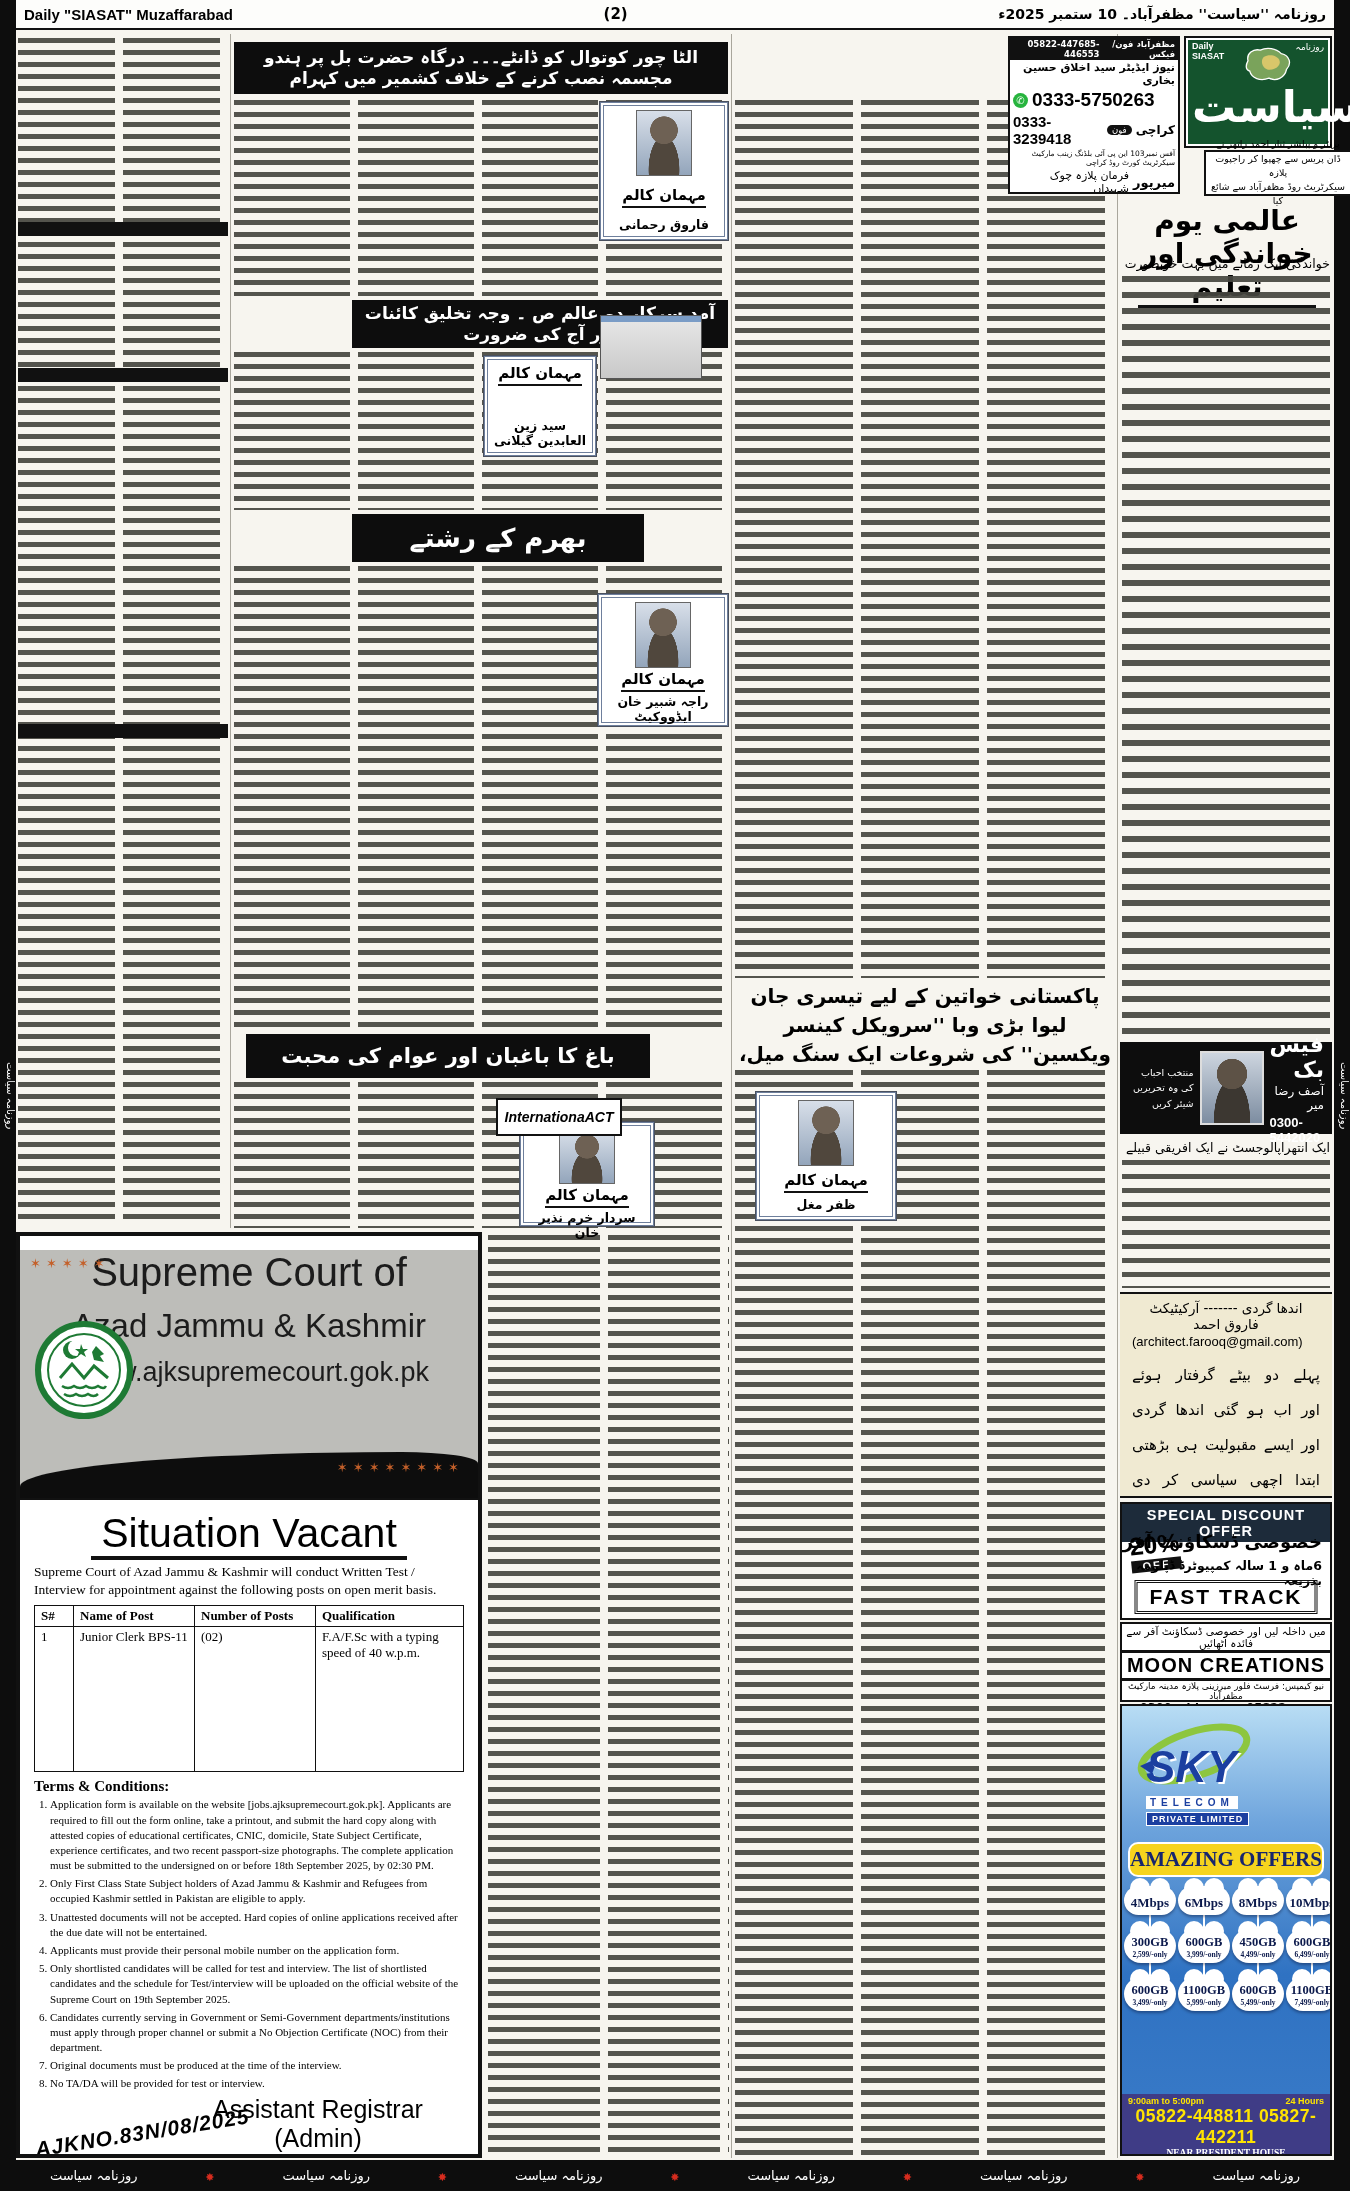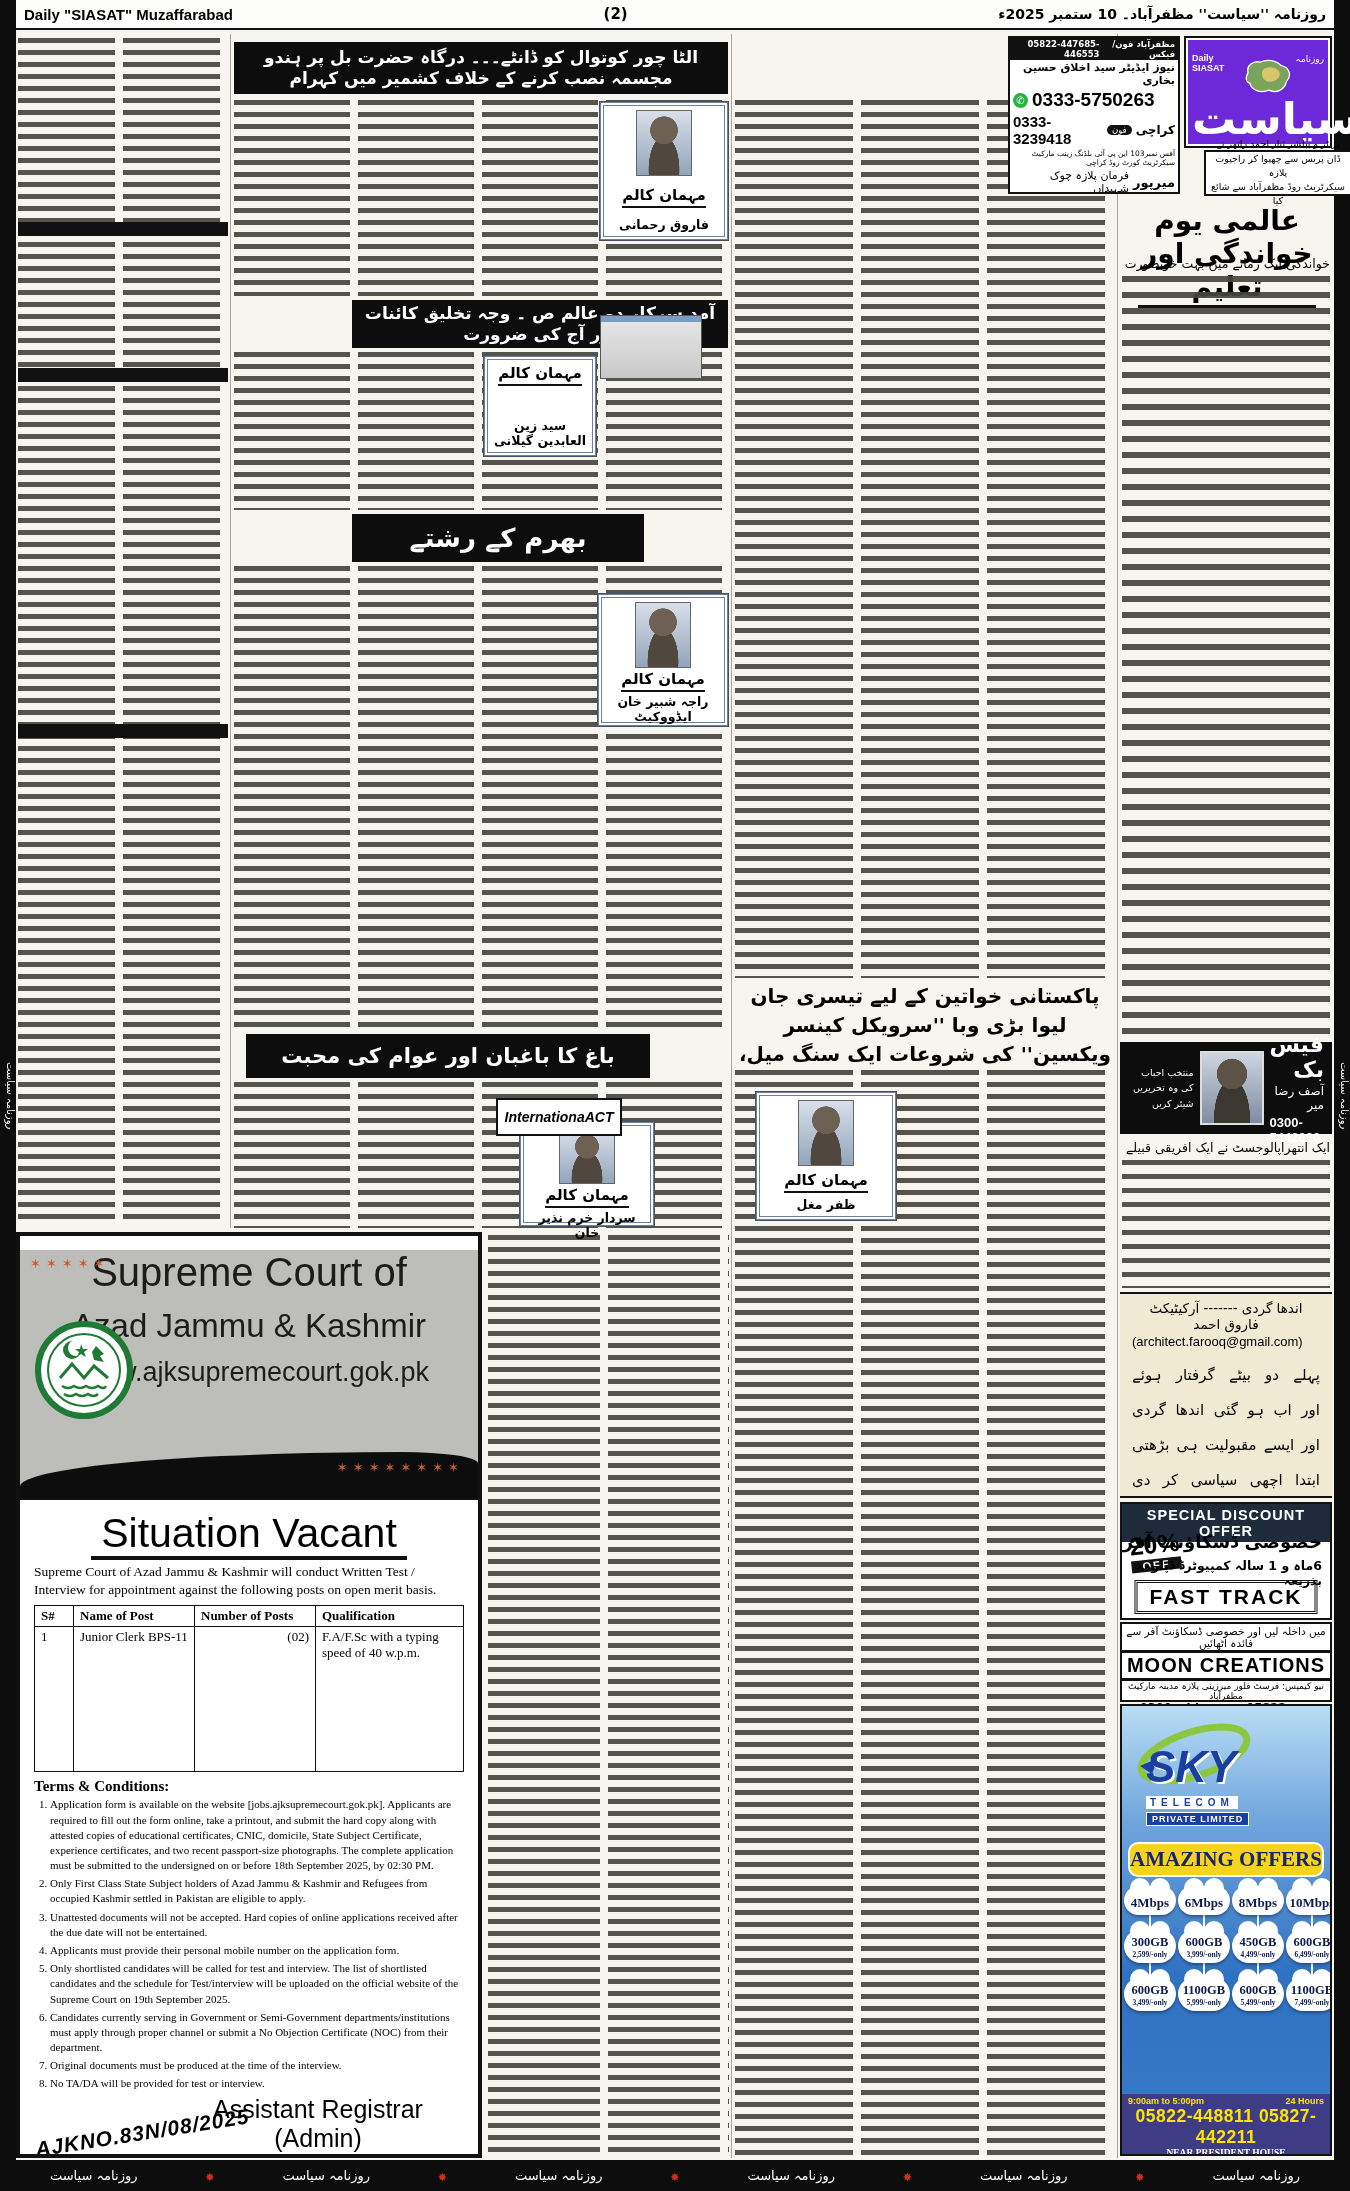--- a/index.html
+++ b/index.html
@@ -39,21 +39,21 @@
   .gname{width:100%;text-align:center;font-weight:bold;font-size:12.5px;direction:rtl;}
   
   #contact{background:#fff;border:2px solid #111;box-sizing:border-box;font-size:10px;overflow:hidden;}
   .c-row{display:flex;align-items:center;justify-content:flex-end;gap:4px;direction:rtl;padding:1px 3px;}
   .c-black{background:#111;color:#fff;font-size:8.5px;font-weight:bold;}
   .c-big{font-weight:bold;font-size:19px;font-family:"Liberation Sans",sans-serif;direction:ltr;}
   .c-med{font-weight:bold;font-size:15px;font-family:"Liberation Sans",sans-serif;direction:ltr;}
   .chip{background:#111;color:#fff;border-radius:6px;font-size:8.5px;padding:0 5px;}
   .wa{display:inline-flex;width:15px;height:15px;border-radius:50%;background:#27b43e;color:#fff;
       align-items:center;justify-content:center;font-size:10px;}
-  #mast{background:#6d28d9;border:2px solid #111;box-shadow:inset 0 0 0 2px #fff;color:#fff;box-sizing:border-box;padding:16px 6px;}
+  #mast{background:#14532d;border:2px solid #111;box-shadow:inset 0 0 0 2px #fff;color:#fff;box-sizing:border-box;padding:4px 6px;}
   #mast .m-top{display:flex;justify-content:space-between;align-items:flex-start;}
   #mast .m-daily{font-size:9px;font-weight:bold;font-family:"Liberation Sans",sans-serif;line-height:1.1;}
   #mast .m-title{font-size:44px;font-weight:bold;text-align:center;line-height:1.05;margin-top:-4px;}
   #mast .m-roz{font-size:9px;direction:rtl;}
   #pub{background:#fff;border:2px solid #111;box-sizing:border-box;font-size:9.5px;text-align:center;direction:rtl;
        display:flex;flex-direction:column;justify-content:center;line-height:1.5;}
   
   .edit-h{font-weight:bold;font-size:28px;text-align:center;direction:rtl;}
   .uline{height:3px;background:#111;margin:2px auto 0;width:85%;}
   .lead{font-size:12.5px;direction:rtl;white-space:nowrap;overflow:hidden;}
@@ -124,21 +124,21 @@
   .swoosh{position:absolute;left:0;right:0;bottom:0;height:46px;background:#0d0d0d;border-radius:100% 20% 0 0/90% 30% 0 0;}
   .leafrow{position:absolute;color:#c4602a;font-size:13px;letter-spacing:5px;}
   #sc-vac{text-align:center;font-family:"Liberation Sans",sans-serif;font-size:41px;margin:10px 0 4px;}
   #sc-vac span{border-bottom:4px solid #111;padding:0 10px;}
   #sc-intro{font-size:13.5px;margin:6px 14px;line-height:1.35;}
   #sc table{border-collapse:collapse;margin:4px 14px;width:calc(100% - 28px);}
   #sc th,#sc td{border:1.5px solid #111;font-size:13px;padding:2px 6px;text-align:left;vertical-align:top;}
   #sc th{font-weight:bold;}
   #sc td{height:140px;}
   #sc td.sn{width:26px;} #sc td.np,#sc th.np{width:108px;} #sc td.nn,#sc th.nn{width:108px;text-align:left;}
-  #sc td.nn{text-align:right;}
+  #sc td.nn{text-align:left;}
   #terms-t{font-weight:bold;font-size:15px;margin:6px 14px 0;}
   #terms{margin:2px 14px 0 30px;padding:0;font-size:11px;line-height:1.38;}
   #terms li{margin-bottom:3px;}
   #sc-foot{position:relative;height:108px;}
   .sc-ref{position:absolute;left:14px;top:26px;transform:rotate(-9deg);font-family:"Liberation Sans",sans-serif;
           font-weight:900;font-style:italic;font-size:21px;letter-spacing:1px;}
   .sc-sig{position:absolute;right:10px;top:0;width:300px;text-align:center;font-family:"Liberation Sans",sans-serif;}
   .sc-sig .s1{font-size:25px;} .sc-sig .s2{font-size:14.5px;font-weight:bold;}
   
   .thumb{background:linear-gradient(#e8e8e8,#c9c9c9);border:1px solid #555;box-shadow:inset 0 6px 0 #7a9cc6;}

